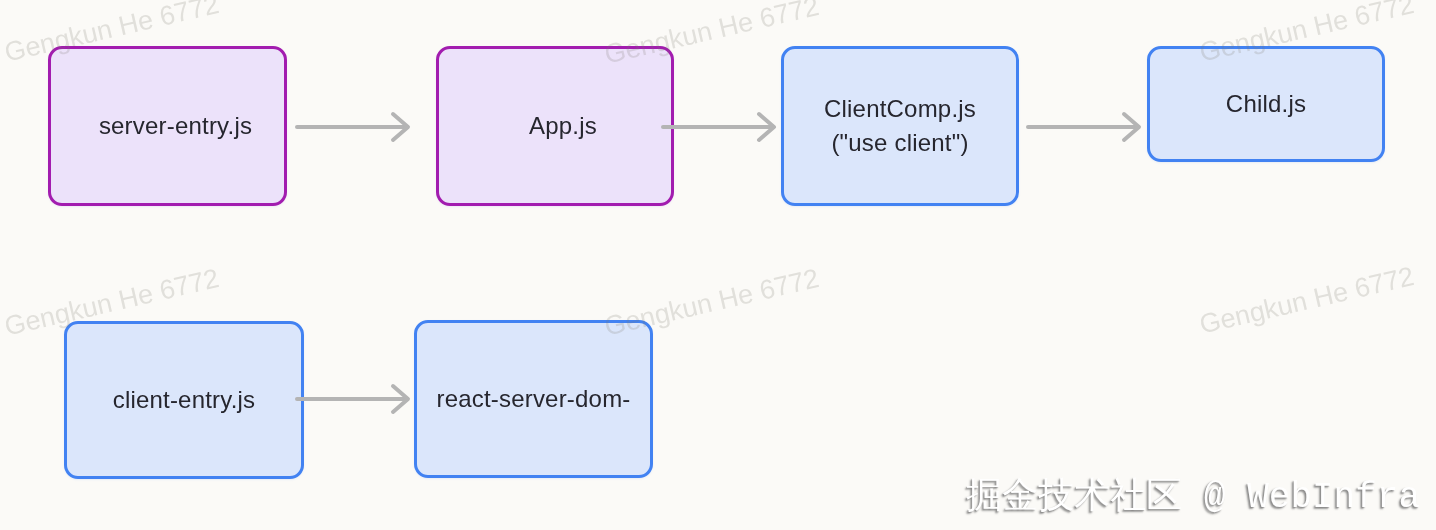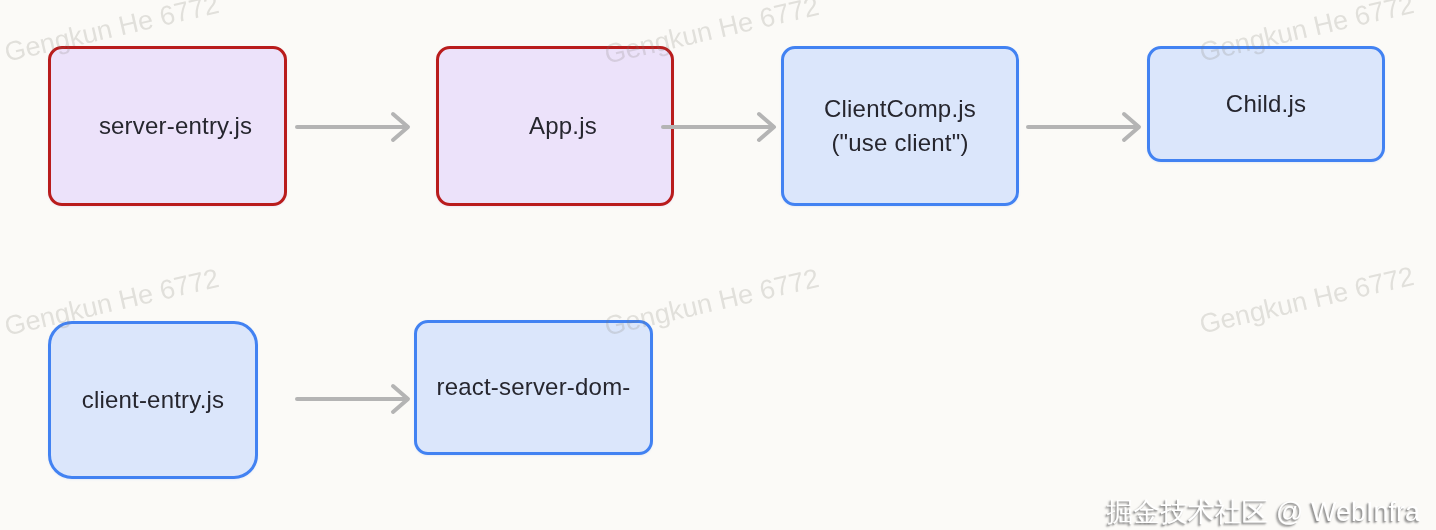--- a/index.html
+++ b/index.html
@@ -24,21 +24,21 @@
     text-align: center;
     z-index: 1;
   }
   .node .node-label {
     font-size: 24px;
     line-height: 1.42;
     color: #26262e;
     letter-spacing: 0.2px;
   }
   .node.purple {
-    border: 3px solid #b91c1c;
+    border: 3px solid #a21caf;
     background: #ece2fa;
     box-shadow: 0 1px 2px rgba(139,92,246,0.10);
     padding-left: 16px;
   }
   .node.blue {
     border: 3px solid #4282f2;
     background: #dbe6fb;
     box-shadow: 0 1px 2px rgba(66,130,242,0.10);
   }
   .arrow {
@@ -52,27 +52,28 @@
     white-space: nowrap;
     transform: rotate(-13deg);
     transform-origin: 0 50%;
     z-index: 2;
     pointer-events: none;
     user-select: none;
   }
   .credit {
     position: absolute;
     right: 16px;
-    bottom: 0;
-    font-size: 27px;
+    bottom: 10px;
+    font-size: 36px;
     font-weight: 500;
     color: #ffffff;
     text-shadow: -2px 2px 2px rgba(105,105,105,0.65), -1px 1px 1px rgba(130,130,130,0.5);
     z-index: 3;
     white-space: nowrap;
+    font-family: Liberation Mono, monospace;
   }
 </style>
 </head>
 <body>
 
 <div class="canvas">
 
   <div class="node purple" style="left:48px; top:46px; width:239px; height:160px;">
     <div class="node-label">
       <span>server-entry.js</span>
@@ -91,27 +92,27 @@
       <span>("use client")</span>
     </div>
   </div>
 
   <div class="node blue" style="left:1147px; top:46px; width:238px; height:116px;">
     <div class="node-label">
       <span>Child.js</span>
     </div>
   </div>
 
-  <div class="node blue" style="left:48px; top:321px; width:210px; height:158px;border-radius:24px;">
+  <div class="node blue" style="left:64px; top:321px; width:240px; height:158px;">
     <div class="node-label">
       <span>client-entry.js</span>
     </div>
   </div>
 
-  <div class="node blue" style="left:414px; top:320px; width:239px; height:135px;">
+  <div class="node blue" style="left:414px; top:320px; width:239px; height:158px;">
     <div class="node-label">
       <span>react-server-dom-</span><br>
     </div>
   </div>
 
   <svg class="arrow" style="left:295px; top:107px;" width="118" height="40" viewBox="0 0 118 40">
     <path d="M2 20 H110" stroke="#b4b4b4" stroke-width="4" fill="none" stroke-linecap="round"></path>
     <path d="M98 7 L113 20 L98 33" stroke="#b4b4b4" stroke-width="4" fill="none" stroke-linecap="round" stroke-linejoin="round"></path>
   </svg>
 

